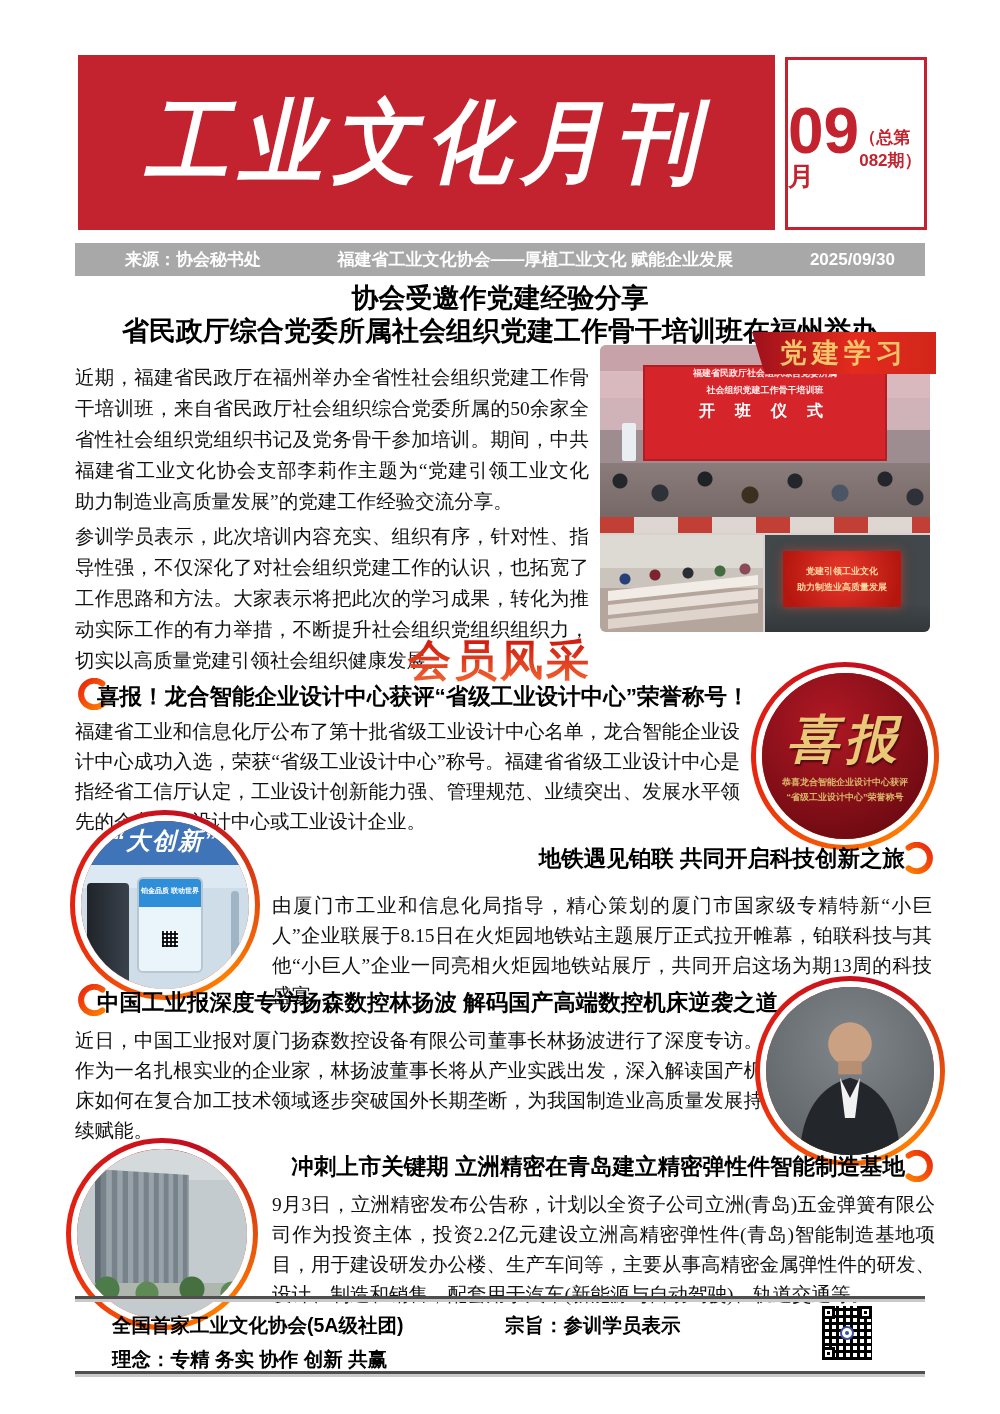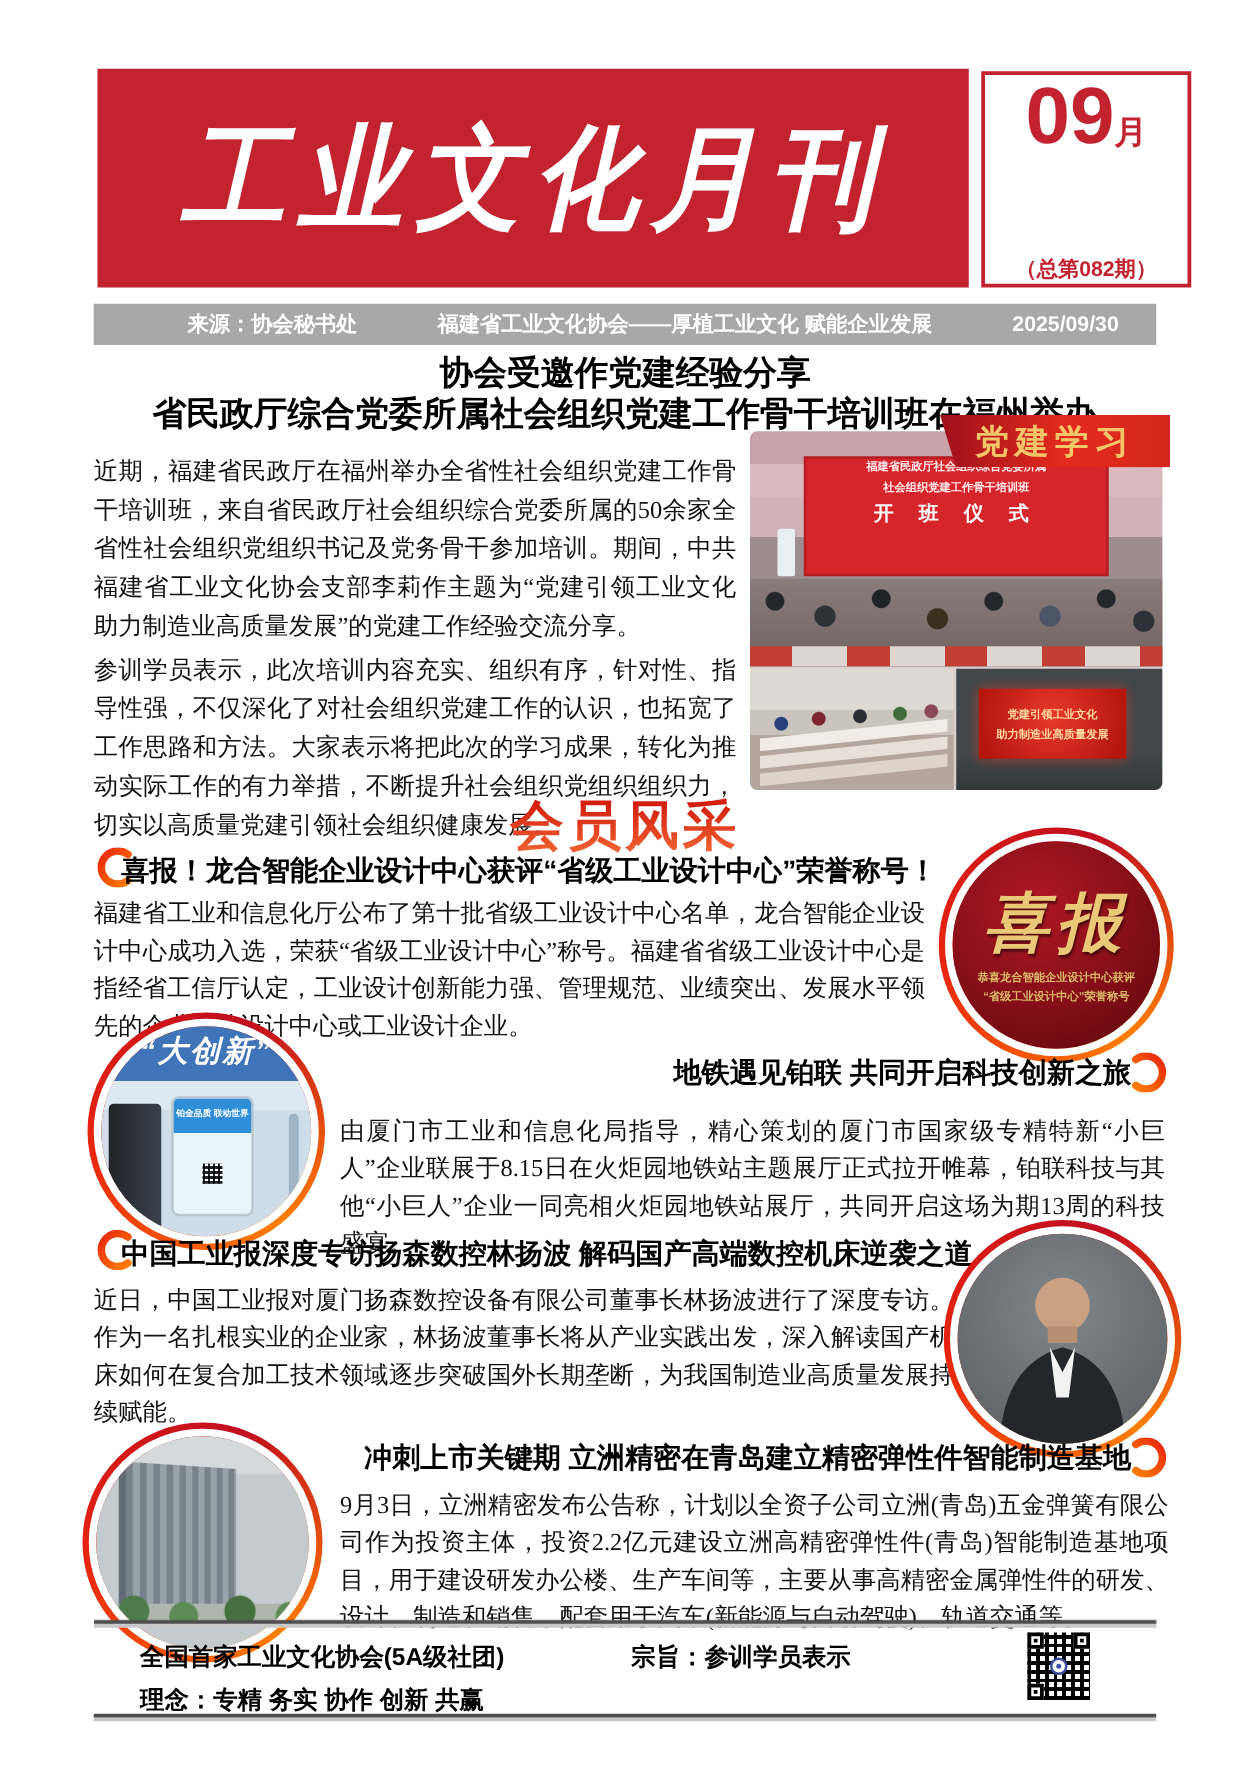--- a/index.html
+++ b/index.html
@@ -16,36 +16,36 @@
   .banner {
     left:78px; top:55px; width:697px; height:175px;
     background:#c2232e; display:flex; align-items:center; justify-content:center;
   }
   .banner-title {
     color:#fff; font-size:84px; font-weight:bold; font-style:italic;
     font-family:"Liberation Serif","DejaVu Serif",serif;
     letter-spacing:10px; white-space:nowrap; transform:scaleY(1.08);
   }
   .issue-box {
-    left:785px; top:57px; width:168px; height:173px;
+    left:785px; top:57px; width:142px; height:173px;
     background:#fff; border:3px solid #c2232e;
-    display:flex; flex-direction:column; align-items:center; justify-content:space-between;
+    display:flex; flex-direction:row; align-items:center; justify-content:flex-end;
     font-family:"Liberation Sans","DejaVu Sans",sans-serif; color:#c2232e;
   }
   .issue-month { line-height:1; }
   .issue-month .num { font-size:64px; font-weight:bold; }
   .issue-month .unit { font-size:26px; font-weight:bold; }
   .issue-no { font-size:17px; font-weight:bold; margin-top:10px; }
 
   
   .source-bar {
     left:75px; top:243px; width:850px; height:33px; background:#a8a8a8;
     display:flex; align-items:center; color:#fff; font-weight:bold;
     font-family:"Liberation Sans","DejaVu Sans",sans-serif; font-size:17px;
-    padding:0 30px 0 75px; justify-content:space-between; white-space:nowrap;
+    padding:0 30px 0 50px; justify-content:space-between; white-space:nowrap;
   }
 
   
   .lead-title {
     left:75px; top:282px; width:850px; text-align:center;
     font-size:27px; font-weight:bold; line-height:33px; color:#000;
     font-family:"Liberation Serif","DejaVu Serif",serif;
   }
   .lead-text { left:75px; top:362px; width:514px; font-size:19.5px; line-height:31px; text-align:justify; color:#111; }
   .lead-text p + p { margin-top:4px; }

